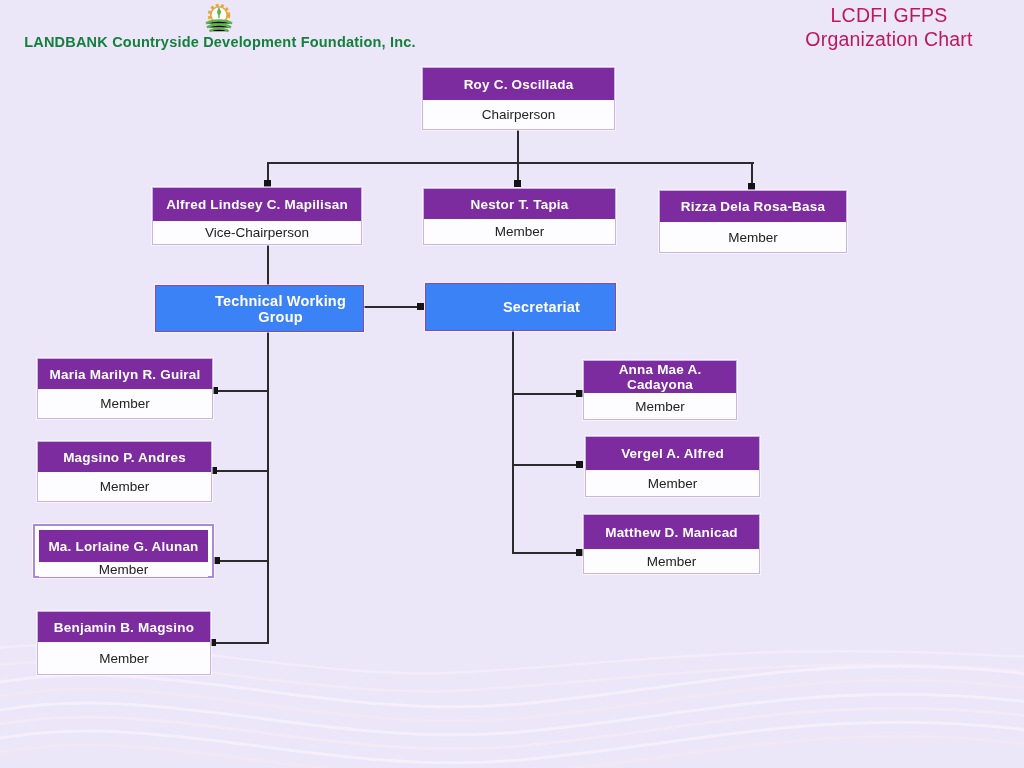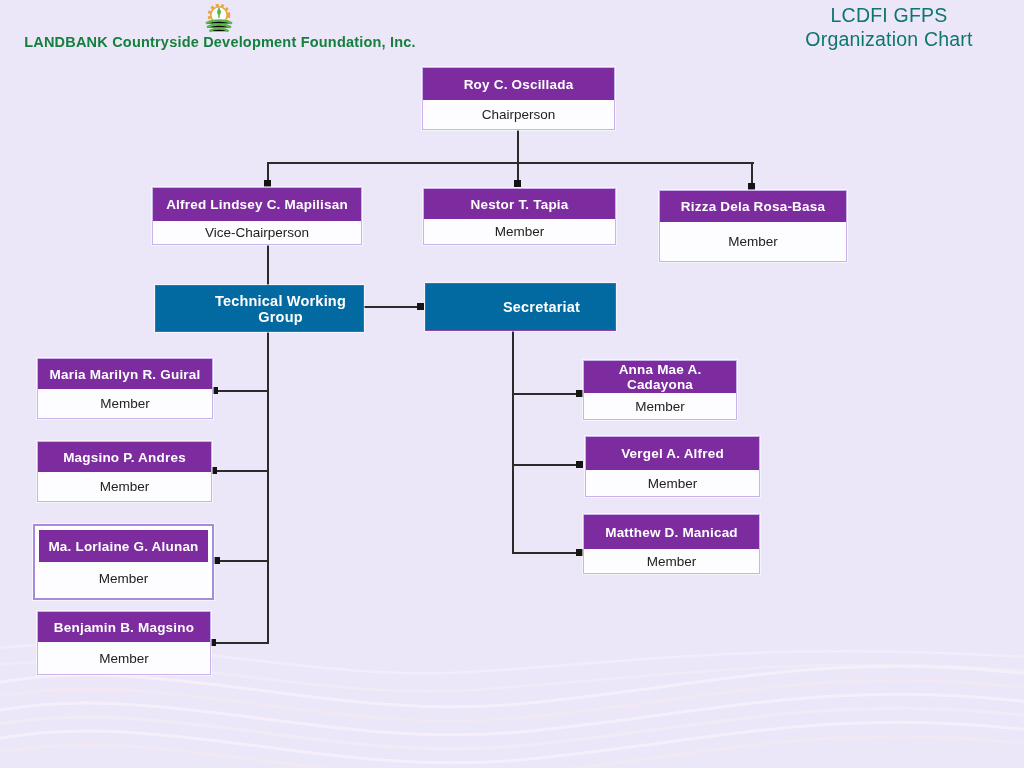--- a/index.html
+++ b/index.html
@@ -9,38 +9,38 @@
     font-family:"Liberation Sans","DejaVu Sans",sans-serif;
   }
   
   .logo{position:absolute;left:201px;top:2px;width:36px;height:34px;}
   .org-name{
     position:absolute;left:18px;top:34px;width:404px;text-align:center;
     font-size:14.5px;font-weight:bold;color:#15803d;letter-spacing:.2px;
   }
   .page-title{
     position:absolute;left:760px;top:4px;width:258px;text-align:center;
-    font-size:19.5px;color:#0f766e;line-height:1.22;letter-spacing:.2px;
+    font-size:19.5px;color:#be185d;line-height:1.22;letter-spacing:.2px;
   }
   
   .node{
     position:absolute;display:flex;flex-direction:column;
     background:#fdfdff;border:1px solid #c8b4ea;box-sizing:border-box;
     box-shadow:0 0 0 1px rgba(255,255,255,.55);
   }
   .node-header{
     background:#7c2c9e;color:#fff;font-weight:bold;font-size:13.5px;
     display:flex;align-items:center;justify-content:center;
     flex:0 0 var(--hh,31px);letter-spacing:.2px;text-align:center;
   }
   .node-body{
     flex:1;display:flex;align-items:center;justify-content:center;
     font-size:13.5px;color:#222;background:#fdfdff;text-align:center;
   }
-  .node.solid{background:#0369a1;border:1px solid #8d44ab;padding-left:42px;}
+  .node.solid{background:#3b82f6;border:1px solid #8d44ab;padding-left:42px;}
   .node.solid .node-header{flex:1;font-size:14.5px;background:transparent;}
   .node.selected{border:2px solid #a98add;padding:4px;background:#fff;}
   .node.selected .node-header{flex:0 0 32px;}
   
   .line{position:absolute;background:#2b2b2b;}
   .arrowhead{position:absolute;width:7px;height:7px;background:#141414;}
   
   .waves{position:absolute;left:0;top:620px;width:1024px;height:148px;}
 </style>
 </head>
@@ -111,21 +111,21 @@
   <div class="node" style="left:152px;top:187px;width:210px;height:58px;--hh:33px">
     <div class="node-header">Alfred Lindsey C. Mapilisan</div>
     <div class="node-body">Vice-Chairperson</div>
   </div>
 
   <div class="node" style="left:423px;top:188px;width:193px;height:57px;--hh:30px">
     <div class="node-header">Nestor T. Tapia</div>
     <div class="node-body">Member</div>
   </div>
 
-  <div class="node" style="left:659px;top:190px;width:188px;height:72px;--hh:31px">
+  <div class="node" style="left:659px;top:190px;width:188px;height:63px;--hh:31px">
     <div class="node-header">Rizza Dela Rosa-Basa</div>
     <div class="node-body">Member</div>
   </div>
 
   <div class="node solid" style="left:155px;top:285px;width:209px;height:47px">
     <div class="node-header">Technical Working Group</div>
   </div>
 
   <div class="node solid" style="left:425px;top:283px;width:191px;height:48px">
     <div class="node-header">Secretariat</div>
@@ -134,21 +134,21 @@
   <div class="node" style="left:37px;top:358px;width:176px;height:61px;--hh:30px">
     <div class="node-header">Maria Marilyn R. Guiral</div>
     <div class="node-body">Member</div>
   </div>
 
   <div class="node" style="left:37px;top:441px;width:175px;height:61px;--hh:30px">
     <div class="node-header">Magsino P. Andres</div>
     <div class="node-body">Member</div>
   </div>
 
-  <div class="node selected" style="left:33px;top:524px;width:181px;height:76px">
+  <div class="node selected" style="left:33px;top:524px;width:181px;height:54px">
     <div class="node-header">Ma. Lorlaine G. Alunan</div>
     <div class="node-body">Member</div>
   </div>
 
   <div class="node" style="left:37px;top:611px;width:174px;height:64px;--hh:30px">
     <div class="node-header">Benjamin B. Magsino</div>
     <div class="node-body">Member</div>
   </div>
 
   <div class="node" style="left:583px;top:360px;width:154px;height:60px;--hh:32px">

